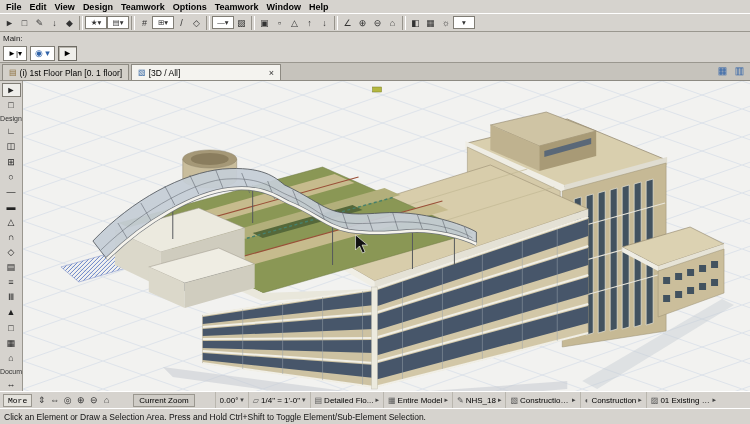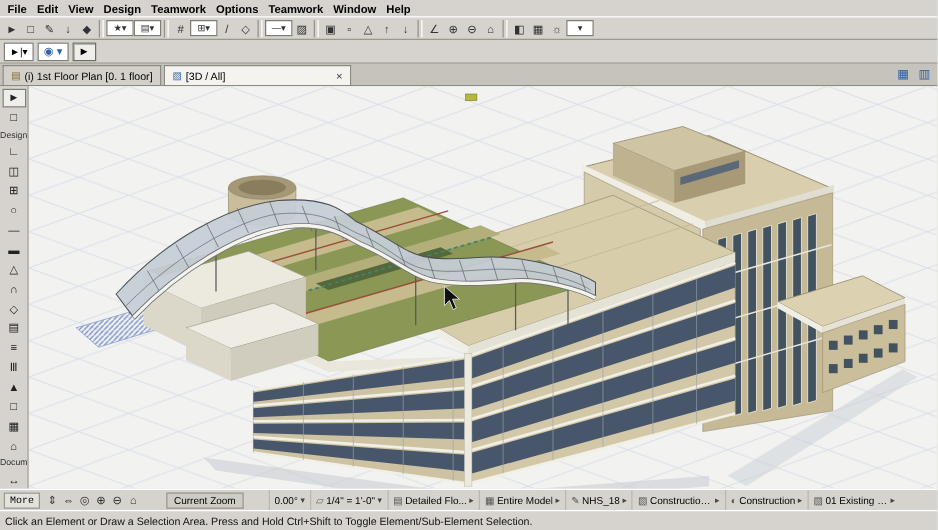--- a/index.html
+++ b/index.html
@@ -129,20 +129,21 @@
 
       <span class="tbico" data-type="btn">◧</span>
 
       <span class="tbico" data-type="btn">▦</span>
 
       <span class="tbico" data-type="btn">☼</span>
 
       <span class="tbico" data-type="combo">▾</span>
     </div>
 
+  <div class="mainlabel">Main:</div>
   <div class="toolbar2">
 
       <span class="t2w" data-type="combo">►|▾</span>
 
       <span class="t2w" data-type="combo-accent">◉ ▾</span>
 
       <span class="t2w" data-type="btn-selected">►</span>
     </div>
 
   <div class="tabbar">

